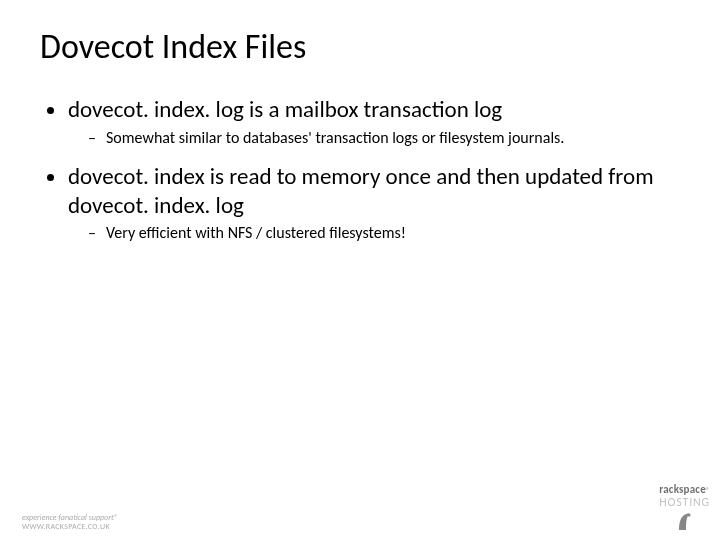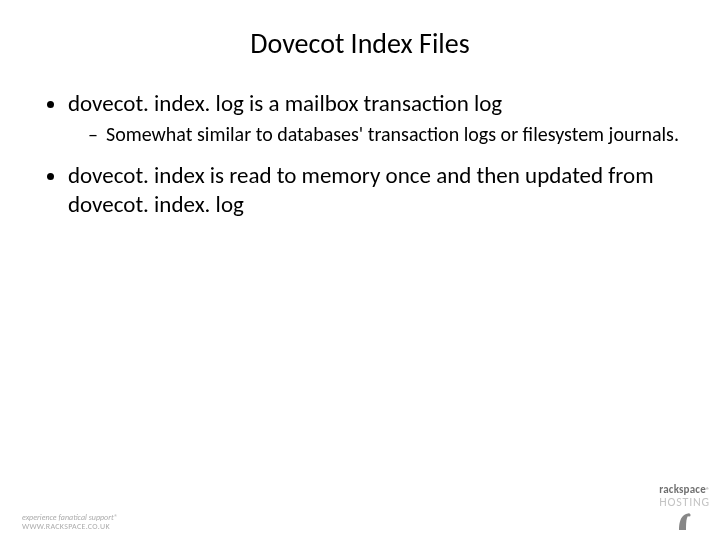--- a/index.html
+++ b/index.html
@@ -9,43 +9,43 @@
     background: #fff;
     font-family: Calibri, "Segoe UI", Arial, sans-serif;
     color: #000;
     position: relative;
     overflow: hidden;
   }
   .slide {
     padding: 20px 40px 0 40px;
   }
   .title {
-    font-size: 28px;
+    font-size: 34px;
     font-weight: 400;
-    text-align: center;
+    text-align: left;
     margin-bottom: 28px;
     margin-top: 6px;
   }
   ul.level1 {
     list-style: disc;
     padding-left: 28px;
   }
   ul.level1 > li {
     font-size: 23px;
     line-height: 1.25;
     margin-bottom: 4px;
   }
   ul.level2 {
     list-style: none;
     padding-left: 20px;
     margin-top: 4px;
     margin-bottom: 14px;
   }
   ul.level2 > li {
-    font-size: 20px;
+    font-size: 16px;
     line-height: 1.25;
     position: relative;
     padding-left: 18px;
   }
   ul.level2 > li::before {
     content: "–";
     position: absolute;
     left: 0;
   }
   .bold { font-weight: 400; }
@@ -102,20 +102,21 @@
   <ul class="level1">
     <li>
       <span class="bold">dovecot. index. log</span><span> is a mailbox transaction log</span>
       <ul class="level2">
         <li>Somewhat similar to databases' transaction logs or filesystem journals.</li>
       </ul>
     </li>
     <li>
       <span class="bold">dovecot. index</span><span> is read to memory once and then updated from </span><span class="bold">dovecot. index. log</span>
       <ul class="level2">
+        <li>Very efficient with NFS / clustered filesystems!</li>
       </ul>
     </li>
   </ul>
 </div>
 
 <div class="footer">
   <div class="footer-left">
     <div class="tag">experience fanatical support®</div>
     <div class="url">WWW.RACKSPACE.CO.UK</div>
   </div>

